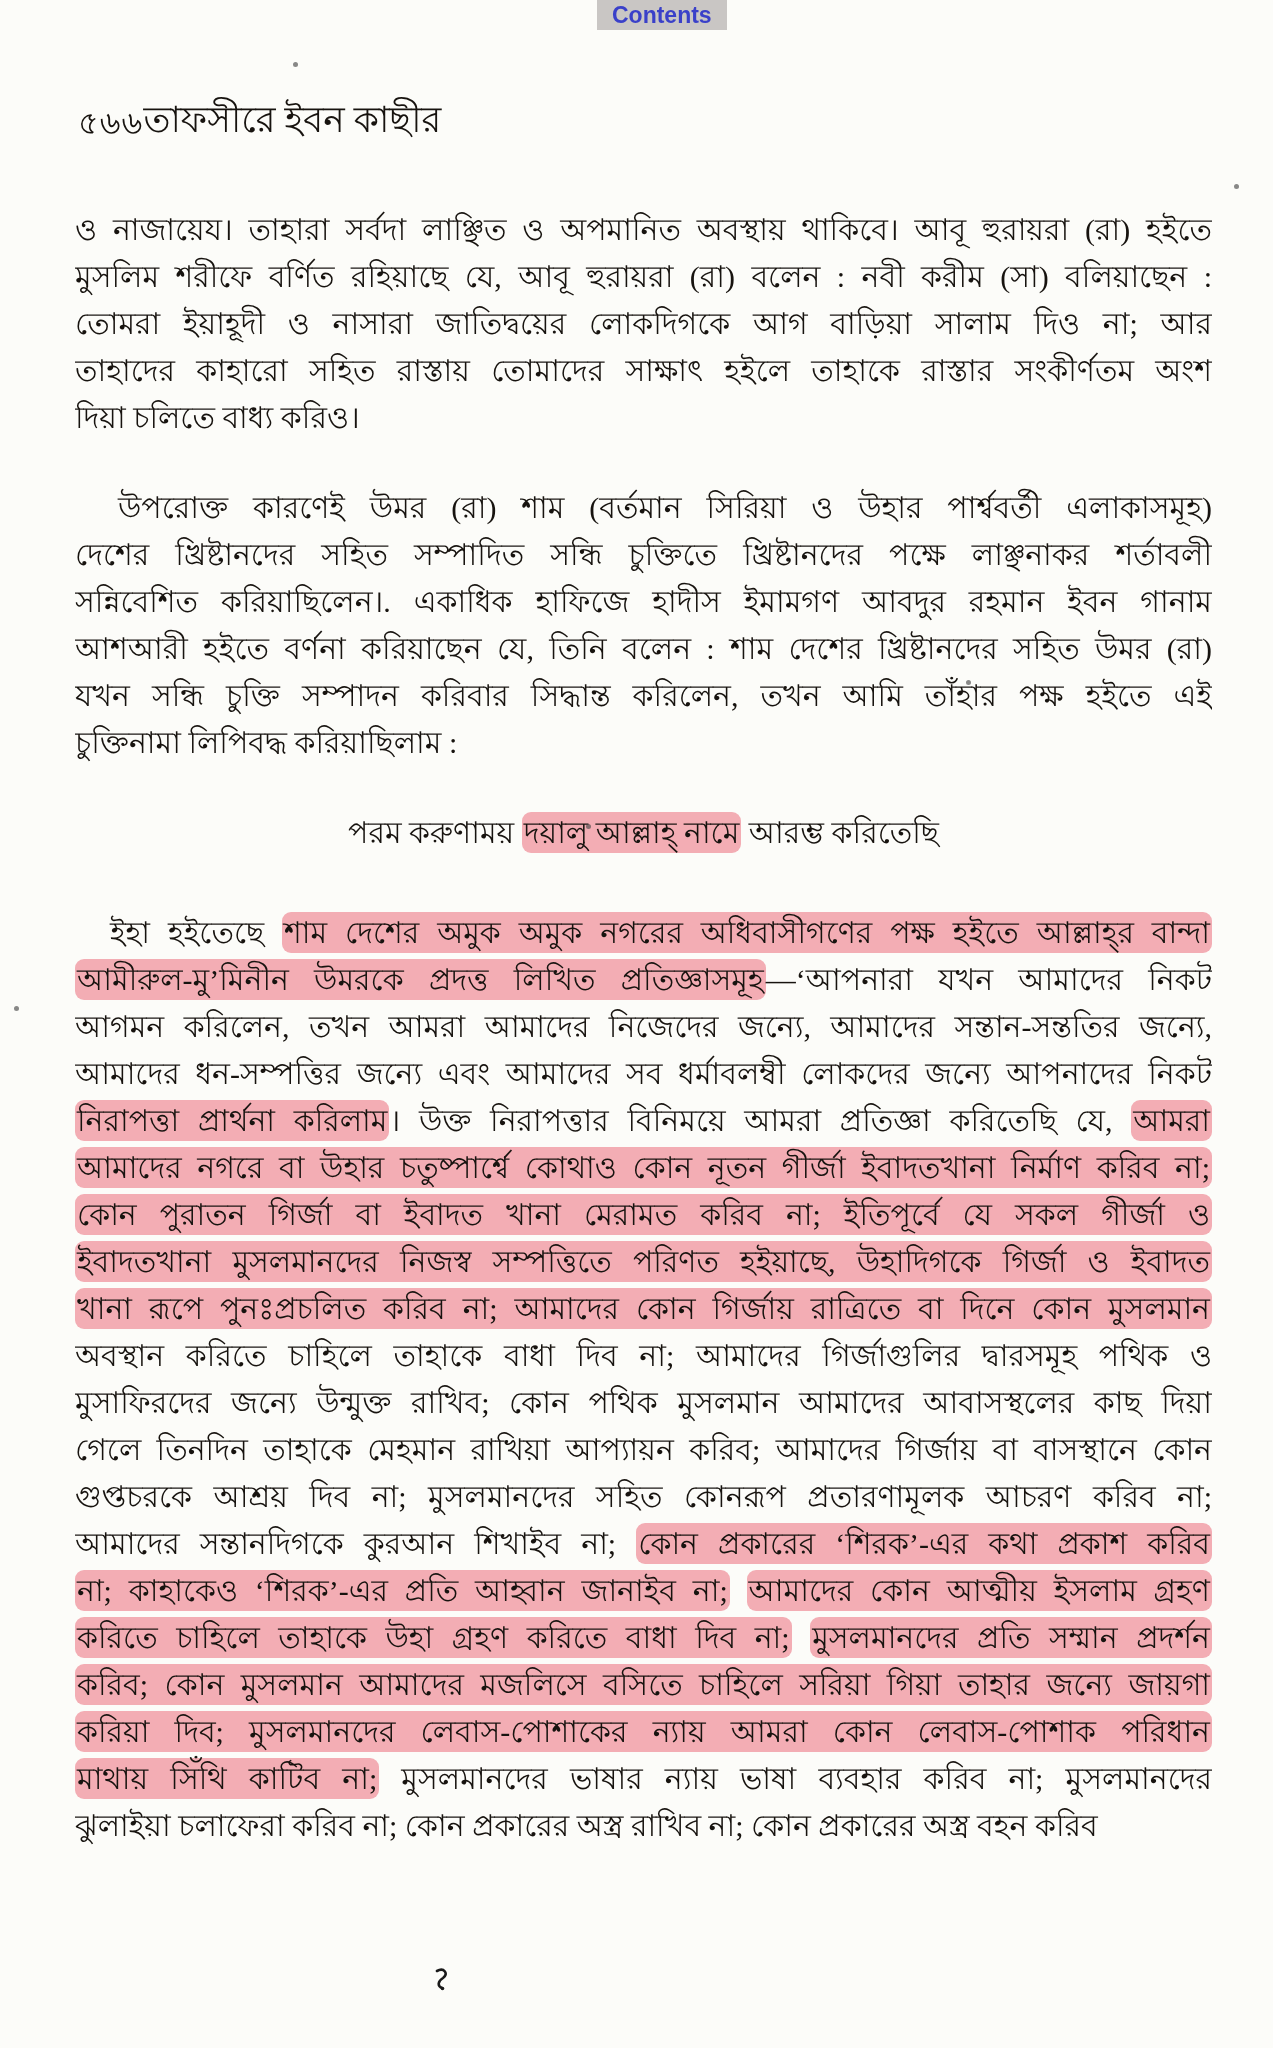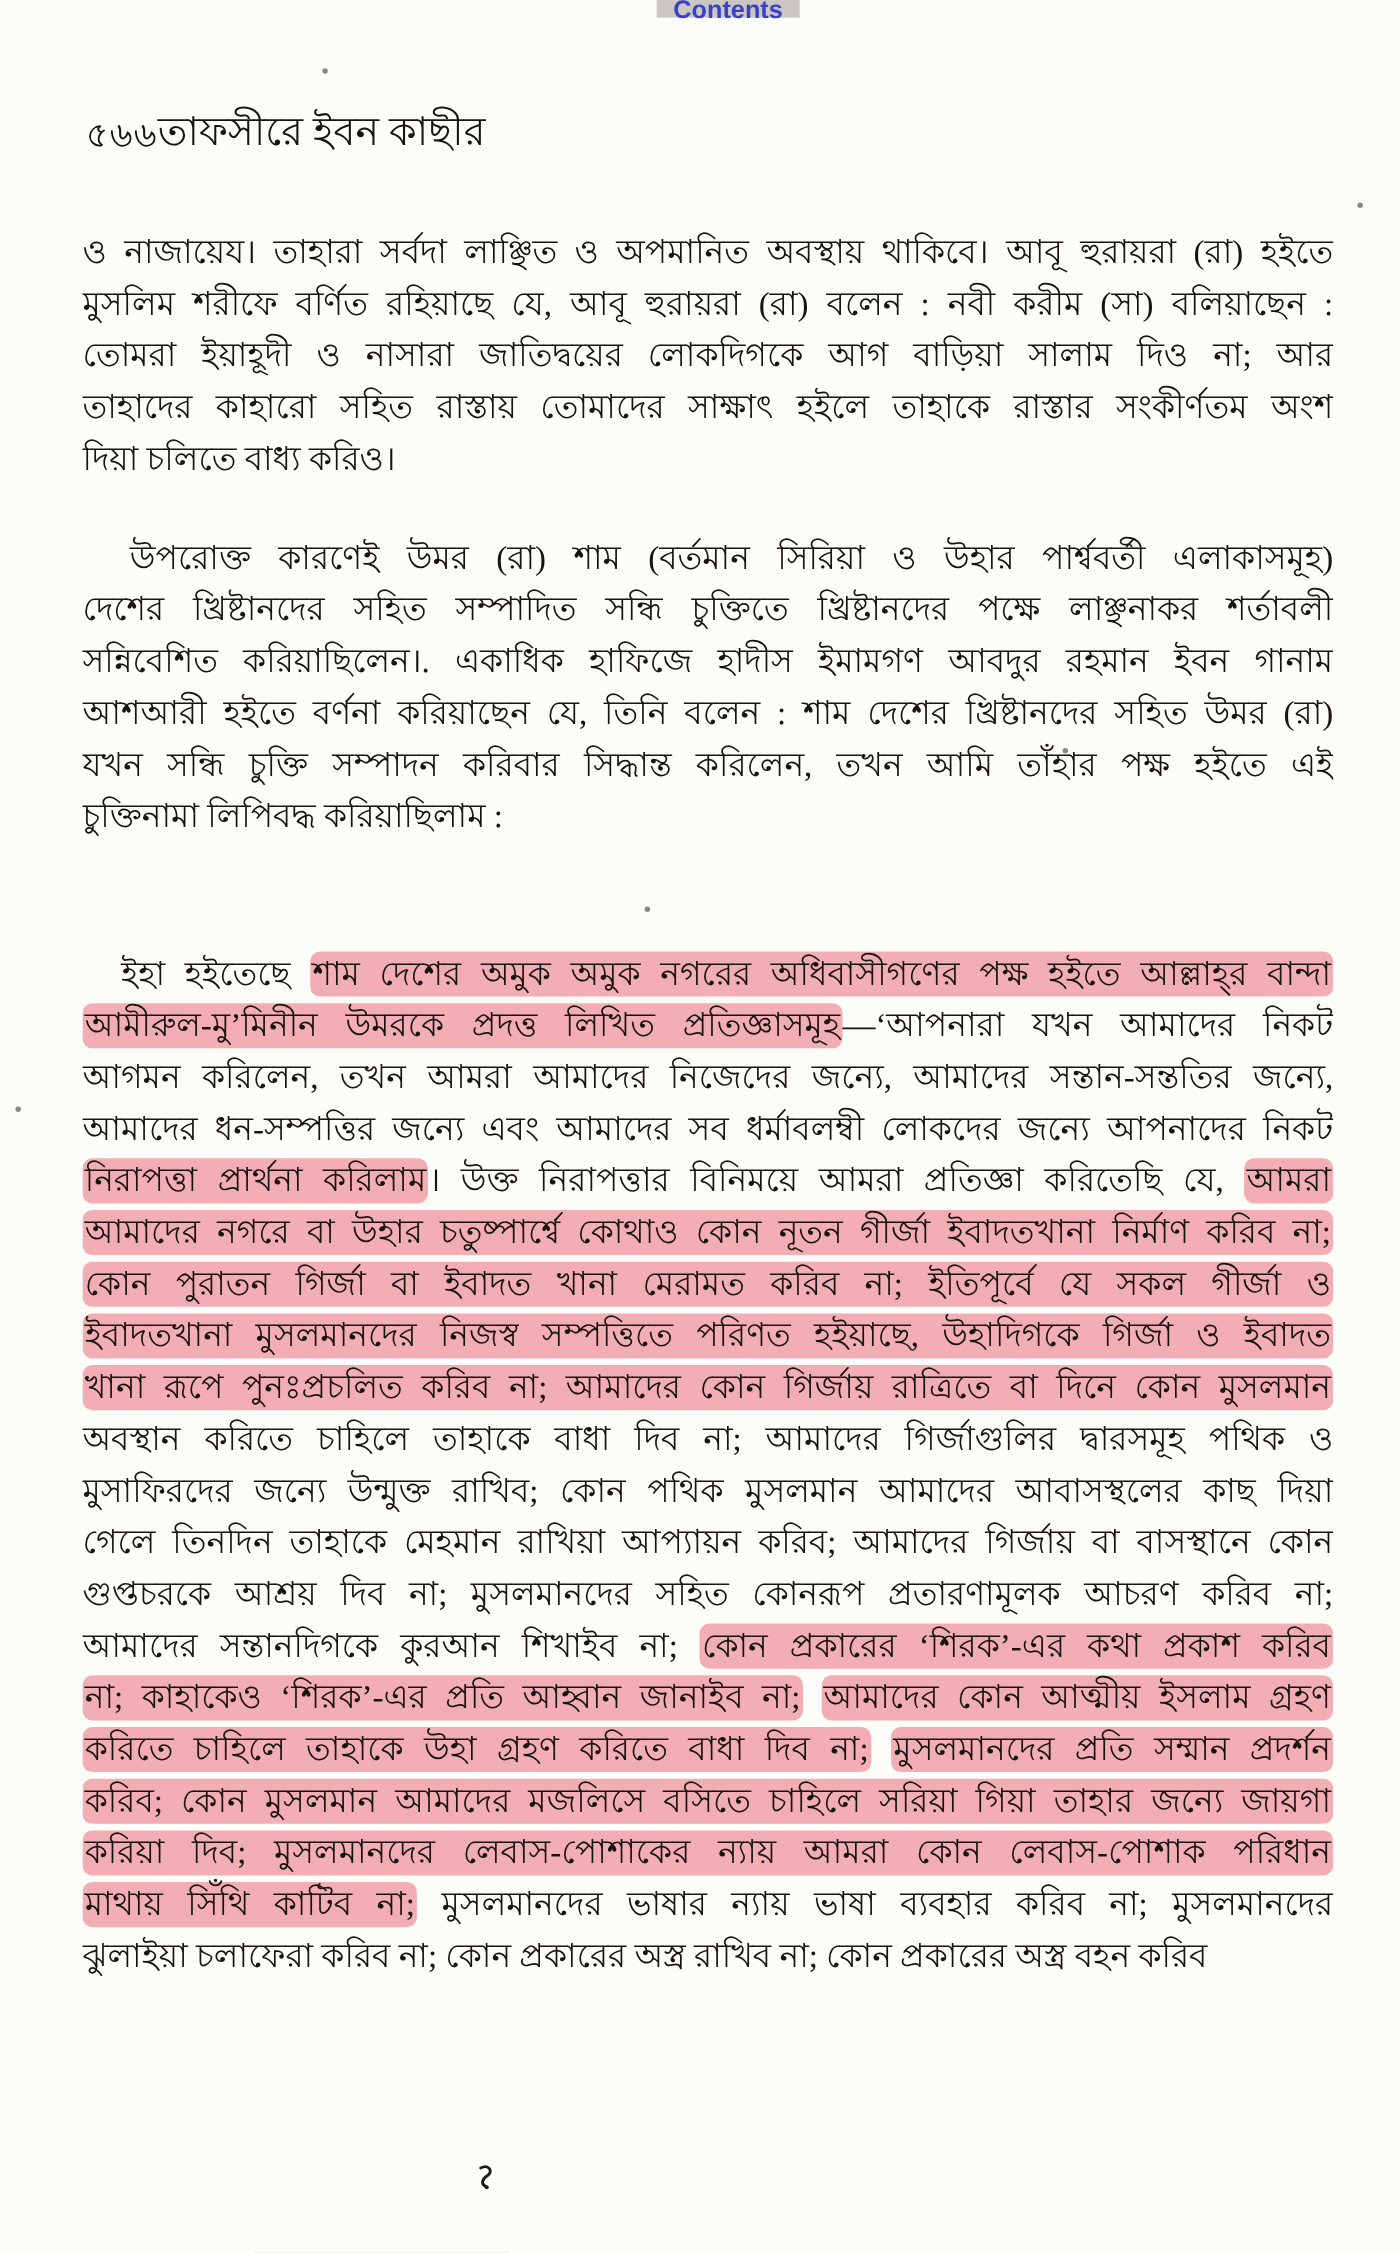--- a/index.html
+++ b/index.html
@@ -5,21 +5,21 @@
   html,body{margin:0;padding:0;background:#d9d9d9;}
   .page{
     position:relative;
     width:1273px;height:2048px;
     background:#fcfcf9;
     overflow:hidden;
     font-family:"Liberation Serif","DejaVu Serif",serif;
     color:#17130f;
   }
   .contents-link{
-    position:absolute;top:0;left:597px;height:16px;
+    position:absolute;top:0;left:597px;height:30px;
     background:#c9c6c4;
     display:flex;align-items:center;
     padding:0 15px;
     font-family:"Liberation Sans","DejaVu Sans",sans-serif;
     font-weight:bold;font-size:23px;color:#3a40c9;
     text-decoration:none;cursor:pointer;
   }
   .header{
     position:absolute;top:104px;left:78px;right:61px;height:48px;
     display:flex;justify-content:flex-start;align-items:flex-end;
@@ -79,20 +79,21 @@
         <div class="line" style="padding-left: 43px; margin-top: 43px;"><span>উপরোক্ত কারণেই উমর (রা) শাম (বর্তমান সিরিয়া ও উহার পার্শ্ববর্তী এলাকাসমূহ)</span></div>
         <div class="line"><span>দেশের খ্রিষ্টানদের  সহিত সম্পাদিত সন্ধি চুক্তিতে খ্রিষ্টানদের পক্ষে লাঞ্ছনাকর শর্তাবলী</span></div>
         <div class="line"><span>সন্নিবেশিত করিয়াছিলেন।. একাধিক হাফিজে হাদীস ইমামগণ আবদুর রহমান ইবন গানাম</span></div>
         <div class="line"><span>আশআরী হইতে বর্ণনা করিয়াছেন যে, তিনি বলেন : শাম দেশের খ্রিষ্টানদের সহিত উমর (রা)</span></div>
         <div class="line"><span>যখন সন্ধি চুক্তি সম্পাদন করিবার সিদ্ধান্ত করিলেন, তখন আমি তাঁহার পক্ষ হইতে এই</span></div>
         <div class="line left"><span>চুক্তিনামা লিপিবদ্ধ করিয়াছিলাম :</span></div>
       </div>
 
     <div class="spacer-a"></div>
 
+    <div class="heading"><span>পরম করুণাময় </span><span class="hl">দয়ালু আল্লাহ্ নামে</span><span> আরম্ভ করিতেছি</span></div>
 
     <div class="spacer-b"></div>
 
     <div>
         <div class="line" style="padding-left: 35px;"><span>ইহা হইতেছে </span><span class="hl">শাম দেশের অমুক অমুক নগরের অধিবাসীগণের পক্ষ হইতে আল্লাহ্‌র বান্দা</span></div>
         <div class="line"><span class="hl">আমীরুল-মু’মিনীন উমরকে প্রদত্ত লিখিত প্রতিজ্ঞাসমূহ</span><span>—‘আপনারা যখন আমাদের নিকট</span></div>
         <div class="line"><span>আগমন করিলেন, তখন আমরা আমাদের নিজেদের জন্যে, আমাদের সন্তান-সন্ততির জন্যে,</span></div>
         <div class="line"><span>আমাদের ধন-সম্পত্তির জন্যে এবং আমাদের সব ধর্মাবলম্বী লোকদের জন্যে আপনাদের নিকট</span></div>
         <div class="line"><span class="hl">নিরাপত্তা প্রার্থনা করিলাম</span><span>। উক্ত নিরাপত্তার বিনিময়ে আমরা প্রতিজ্ঞা করিতেছি যে, </span><span class="hl">আমরা</span></div>
         <div class="line"><span class="hl">আমাদের নগরে বা উহার চতুষ্পার্শ্বে কোথাও কোন নূতন গীর্জা ইবাদতখানা নির্মাণ করিব না;</span></div>

